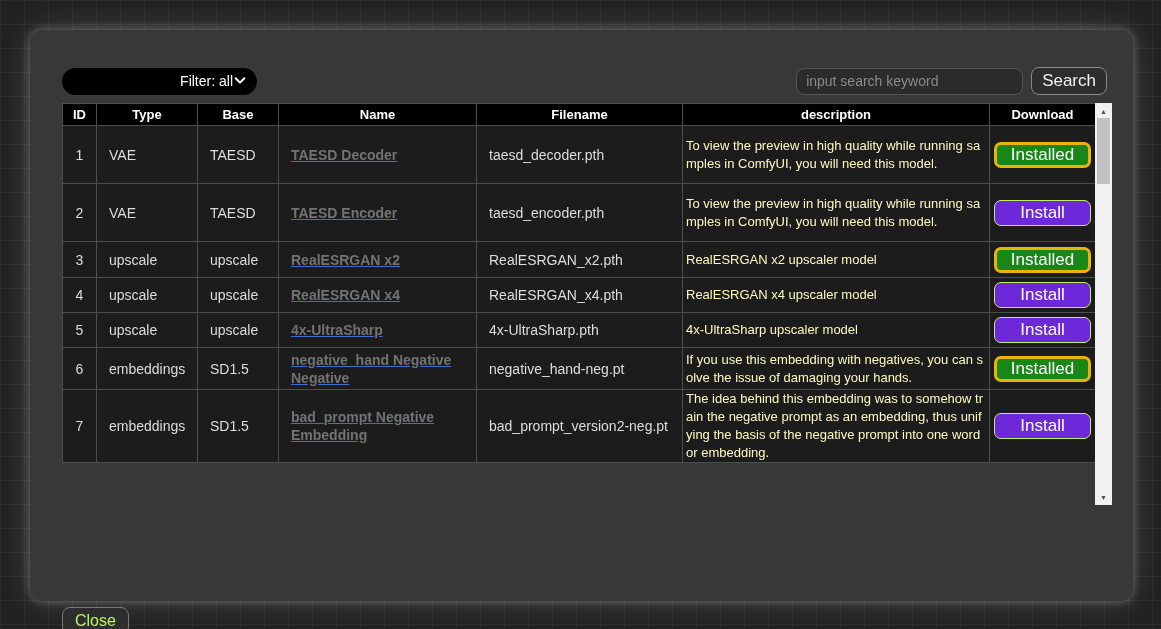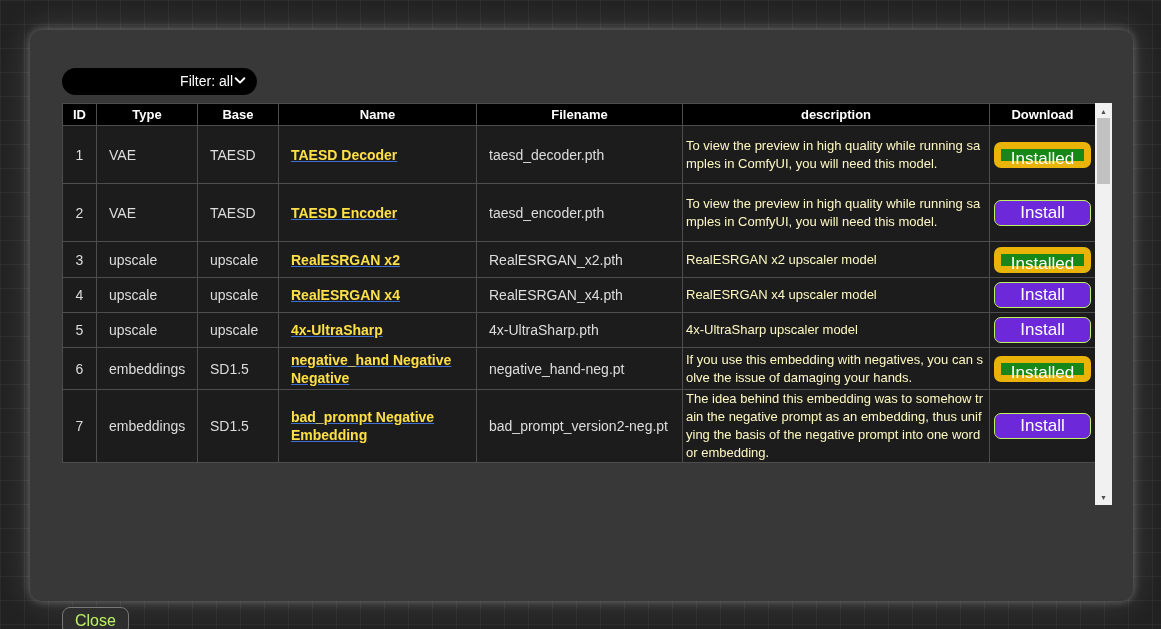--- a/index.html
+++ b/index.html
@@ -101,21 +101,21 @@
   td.c-id   { text-align: center; }
   td.c-type, td.c-base, td.c-name, td.c-file { padding-left: 12px; }
   td.c-desc {
     font-size: 13px;
     line-height: 18px;
     word-break: break-all;
     color: #fef9c3;
     padding: 0 3px;
   }
   td.c-name a {
-    color: #fde047;
+    color: #737373;
     font-weight: bold;
     font-size: 14px;
     line-height: 18px;
     text-decoration: underline;
     text-decoration-color: #3e6ed0;
   }
   td.c-dl { text-align: center; }
   tbody tr:nth-child(1) { height: 58px; }
   tbody tr:nth-child(2) { height: 58px; }
   tbody tr:nth-child(3) { height: 36px; }
@@ -132,21 +132,21 @@
     color: #fff;
     cursor: pointer;
     font-family: "Liberation Sans", sans-serif;
   }
   .dl-btn.install {
     background: #6d28d9;
     border: 1px solid #bef264;
   }
   .dl-btn.installed {
     background: #178817;
-    border: 7px solid #eab308;
+    border: 3px solid #eab308;
   }
 
   
   .scrollbar {
     position: absolute;
     right: 0; top: 0;
     width: 17px; height: 402px;
     background: #f1f1f1;
   }
   .sb-arrow {
@@ -188,20 +188,24 @@
 <div class="dialog">
 
   <div class="toolbar">
     <div class="filter-select">
       <span class="flabel">Filter: all</span>
       <span>
         <svg viewBox="0 0 16 16" width="14" height="14">
             <polyline points="3,6 8,11 13,6" fill="none" stroke="#fff" stroke-width="2.2" stroke-linecap="round" stroke-linejoin="round"></polyline>
           </svg>
       </span>
+    </div>
+    <div class="search-area">
+      <input class="search-input" type="text" placeholder="input search keyword" style="">
+      <button class="search-button">Search</button>
     </div>
   </div>
 
   <div class="table-wrap">
     <table>
       <colgroup>
         <col style="width:34px">
           <col style="width:101px">
           <col style="width:81px">
         <col style="width:198px">

